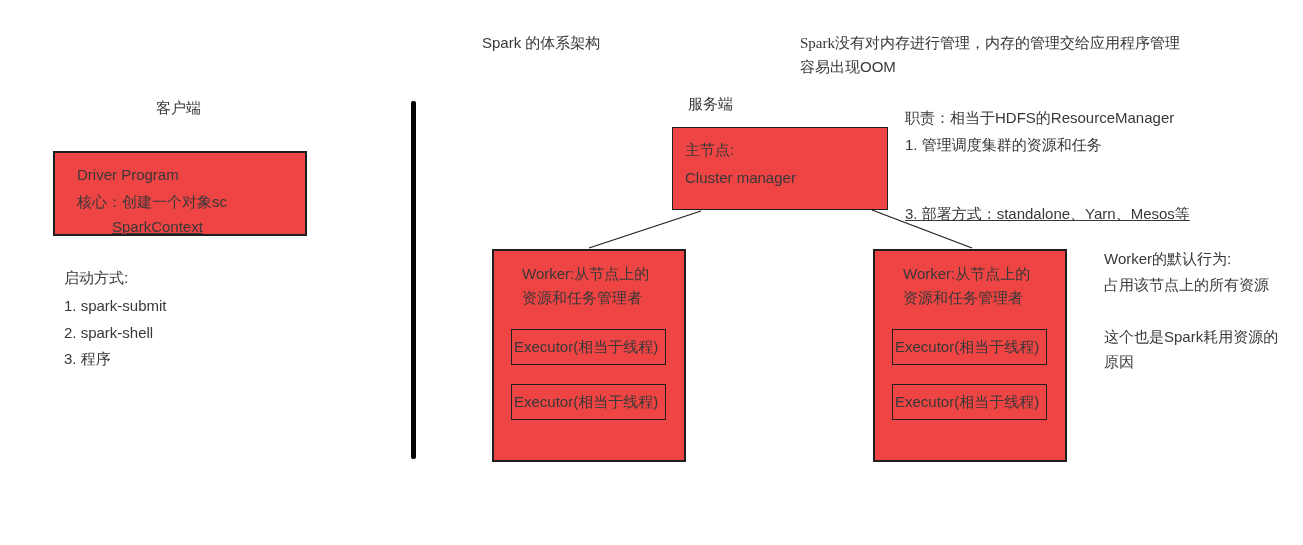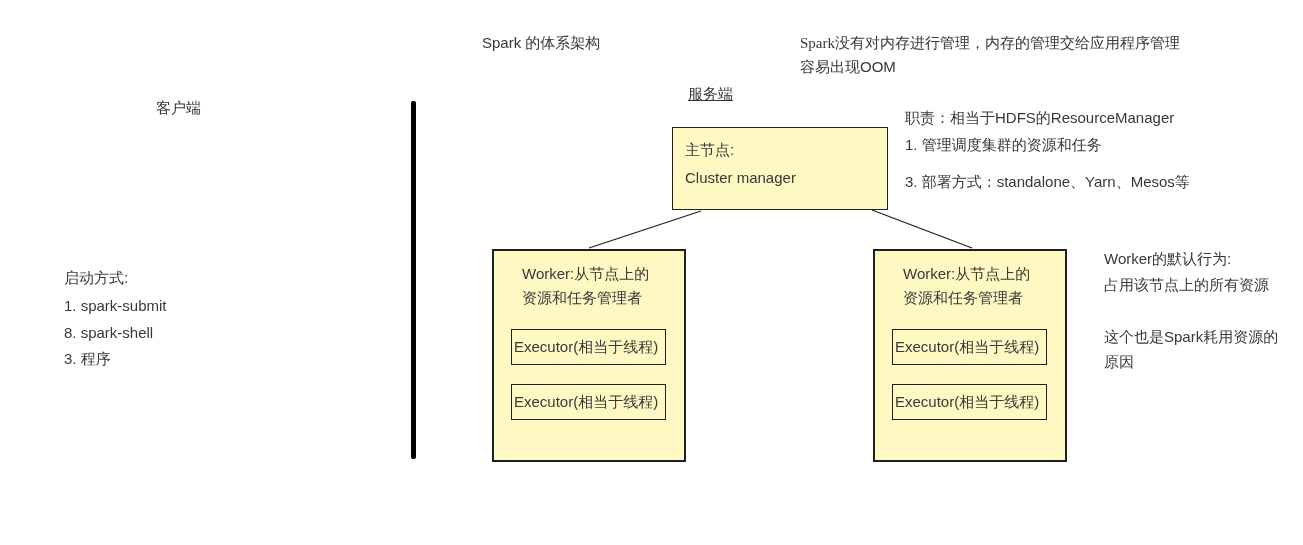--- a/index.html
+++ b/index.html
@@ -20,21 +20,21 @@
   .txt {
     position: absolute;
     font-size: 15px;
     line-height: 20px;
     white-space: nowrap;
     color: #383838;
   }
   .box {
     position: absolute;
     border: 2px solid #1f1f1f;
-    background: #fef9c3;
+    background: #ef4444;
     box-sizing: border-box;
   }
   .box-thin {
     border-width: 1px;
   }
   .underline {
     text-decoration: underline;
   }
   .divider {
     position: absolute;
@@ -52,43 +52,48 @@
 <body>
 
 <div class="canvas">
 
   <div class="txt" style="left:482px; top:33px;">Spark 的体系架构</div>
 
   <div class="txt" style="left:800px; top:33px;font-family:Liberation Serif, serif;">Spark没有对内存进行管理，内存的管理交给应用程序管理</div>
   <div class="txt" style="left:800px; top:57px;">容易出现OOM</div>
 
   <div class="txt" style="left:122px; top:98px;margin-left:34px;">客户端</div>
-  <div class="txt" style="left:688px; top:84px;text-decoration:underline;">服务端</div>
+  <div class="txt" style="left:688px; top:94px;">服务端</div>
 
   <div class="divider" style="left:411px; top:101px; width:5px; height:358px;"></div>
 
   <svg class="connectors" width="1303" height="545">
     <line x1="701" y1="211" x2="589" y2="248" stroke="#1f1f1f" stroke-width="1.3"></line>
     <line x1="872" y1="210" x2="972" y2="248" stroke="#1f1f1f" stroke-width="1.3"></line>
   </svg>
 
+  <div class="box" style="left:53px; top:151px; width:254px; height:85px;">
+    <div class="txt" style="left:22px; top:12px;">Driver Program</div>
+    <div class="txt" style="left:22px; top:39px;">核心：创建一个对象sc</div>
+    <div class="txt underline" style="left:57px; top:64px;">SparkContext</div>
+  </div>
 
   <div class="txt" style="left:64px; top:268px;">启动方式:</div>
   <div class="txt" style="left:64px; top:296px;">1. spark-submit</div>
-  <div class="txt" style="left:64px; top:323px;">8. spark-shell</div>
+  <div class="txt" style="left:64px; top:323px;">2. spark-shell</div>
   <div class="txt" style="left:64px; top:349px;">3. 程序</div>
 
   <div class="box box-thin" style="left:672px; top:127px; width:216px; height:83px;">
     <div class="txt" style="left:12px; top:12px;">主节点:</div>
     <div class="txt" style="left:12px; top:40px;">Cluster manager</div>
   </div>
 
   <div class="txt" style="left:905px; top:108px;">职责：相当于HDFS的ResourceManager</div>
   <div class="txt" style="left:905px; top:135px;">1. 管理调度集群的资源和任务</div>
-  <div class="txt" style="left:905px; top:172px;">3. 部署方式：standalone、Yarn、Mesos等</div>
+  <div class="txt" style="left:905px; top:204px;text-decoration:underline;">3. 部署方式：standalone、Yarn、Mesos等</div>
 
   <div class="box" style="left:492px; top:249px; width:194px; height:213px;">
     <div class="txt" style="left:28px; top:13px;">Worker:从节点上的</div>
     <div class="txt" style="left:28px; top:37px;">资源和任务管理者</div>
     <div class="box box-thin" style="left:17px; top:78px; width:155px; height:36px;">
       <div class="txt" style="left:2px; top:7px;">Executor(相当于线程)</div>
     </div>
     <div class="box box-thin" style="left:17px; top:133px; width:155px; height:36px;">
       <div class="txt" style="left:2px; top:7px;">Executor(相当于线程)</div>
     </div>

